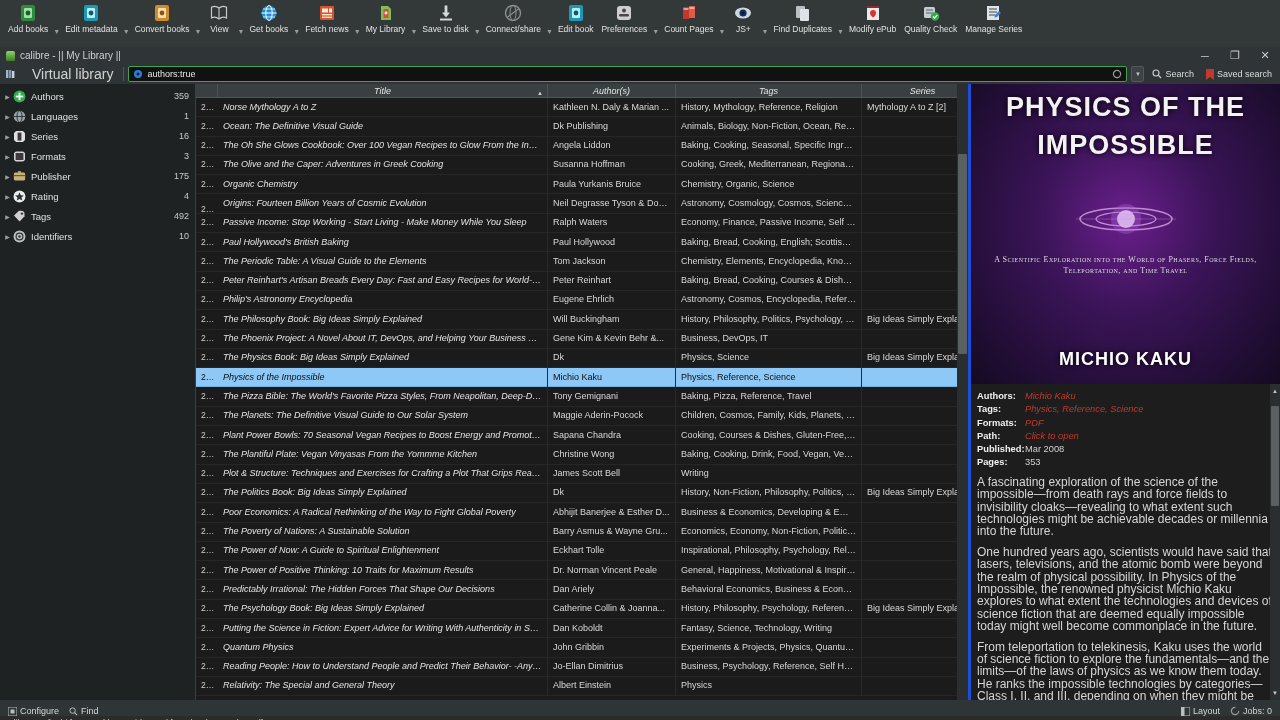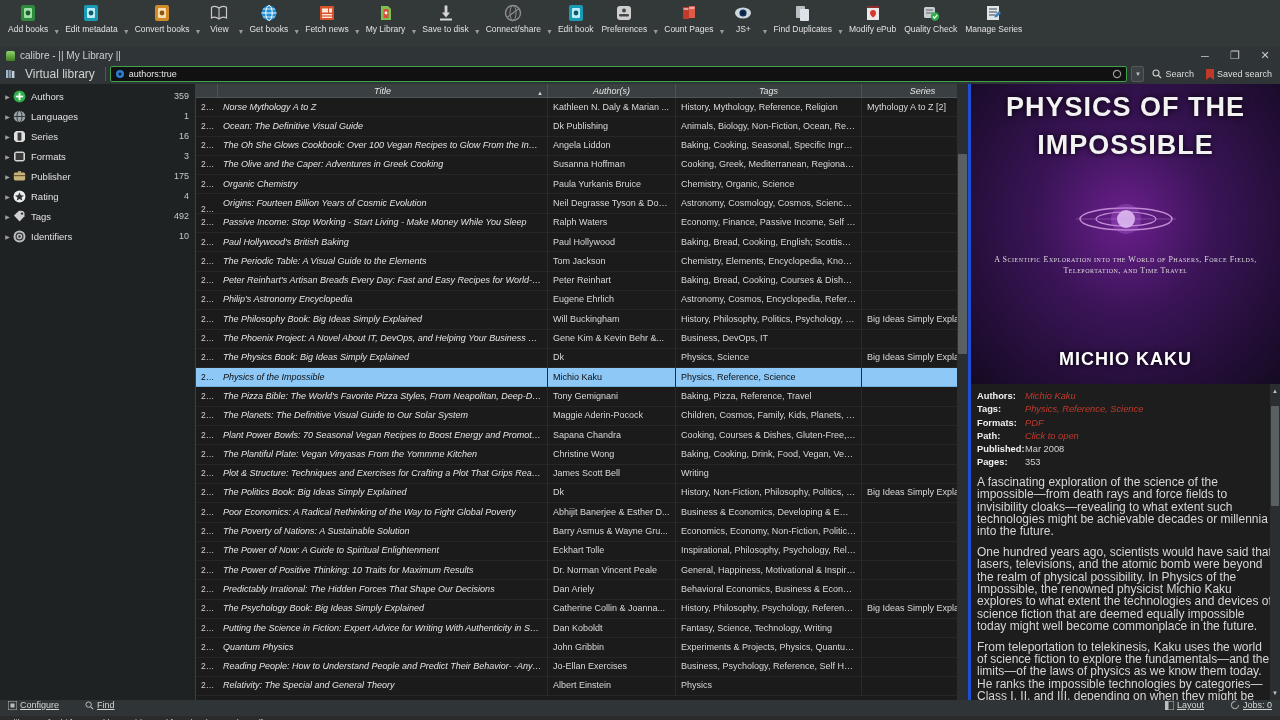--- a/index.html
+++ b/index.html
@@ -27,21 +27,21 @@
   #toolbar { height: 47px; background:#333839; display:flex; align-items:flex-start;
     padding: 2px 2px 0 4px; }
   .tool { display:flex; flex-direction:column; align-items:center; justify-content:flex-start;
     padding: 2px 4px 0 4px; min-width: 34px; }
   .tool .ico { width:18px; height:18px; margin-bottom:2px; display:block; }
   .tool .lbl { font-size: 8.5px; color:#e2e2e2; white-space:nowrap; line-height:10px; }
   .tcaret { width:9px; align-self:center; margin-top:14px; font-size:7px; color:#9a9a9a; text-align:center; }
 
   
   #searchrow { height: 20px; background:#2f3436; display:flex; align-items:center; padding:0 4px; gap:4px; }
-  #vlib { display:flex; align-items:center; gap:9px; font-size:12px; color:#d2d2d2;
+  #vlib { display:flex; align-items:center; gap:16px; font-size:14px; color:#d2d2d2;
     padding:2px 6px 2px 2px; white-space:nowrap; }
   .vl-sep { width:1px; height:14px; background:#555; }
   #searchbox { flex:1; height:16px; background:#111; border:1px solid #3fa34d; border-radius:2px;
     display:flex; align-items:center; padding:0 4px; gap:4px; }
   #searchbox .stext { font-size:9px; color:#e6e6e6; flex:1; }
   .sdrop { width:13px; height:16px; background:#3c4143; border:1px solid #55595b; border-radius:2px;
     font-size:6px; color:#c0c0c0; display:flex; align-items:center; justify-content:center; }
   .srchbtn, .savedbtn { display:flex; align-items:center; gap:3px; font-size:9px; color:#dcdcdc;
     padding:1px 4px; white-space:nowrap; }
 
@@ -102,22 +102,22 @@
   .dkey { font-weight:bold; color:#f0f0f0; }
   .dval { color:#d0d0d0; }
   .dval.link { color:#c0392b; font-style:italic; }
   .dpara { color:#d6d6d6; margin-bottom:8px; font-size:12px; line-height:12.4px; }
   .dscroll { position:absolute; right:0; top:0; bottom:0; width:10px; background:#2a2e30; }
   .dscroll .dthumb { position:absolute; left:1px; width:8px; top:22px; height:100px;
     background:#5a6062; border-radius:1px; }
   .dsar { position:absolute; left:2px; font-size:6px; color:#c6c6c6; }
 
   
-  #statusrow { height:16px; background:#2f3436; display:flex; align-items:flex-start;
-    font-size:9px; color:#d5d5d5; padding:0 4px; gap:18px;text-decoration:underline; }
+  #statusrow { height:16px; background:#2f3436; display:flex; align-items:flex-end;
+    font-size:9px; color:#d5d5d5; padding:0 4px; gap:2px; }
   .sbtn { display:flex; align-items:center; gap:3px; padding:0 4px; }
   #statusrow .grow { flex:1; }
   #statusline { height:14px; background:#2b2b2b; display:flex; align-items:center;
     font-size:9px; color:#c8c8c8; padding-left:4px; }
 </style>
 </head>
 <body>
 
 <div id="app">
 
@@ -614,21 +614,21 @@
           <div class="trow">
             <div class="c c-num" style="width: 22px;">275</div>
             <div class="c c-title" style="width: 330px;">Quantum Physics</div>
             <div class="c c-auth" style="width: 128px;">John Gribbin</div>
             <div class="c c-tags" style="width: 186px;">Experiments &amp; Projects, Physics, Quantum Th...</div>
             <div class="c c-series" style="width: 122px;"></div>
           </div>
           <div class="trow">
             <div class="c c-num" style="width: 22px;">276</div>
             <div class="c c-title" style="width: 330px;">Reading People: How to Understand People and Predict Their Behavior- -Anytime, Anyplace</div>
-            <div class="c c-auth" style="width: 128px;">Jo-Ellan Exercises</div>
+            <div class="c c-auth" style="width: 128px;">Jo-Ellan Dimitrius</div>
             <div class="c c-tags" style="width: 186px;">Business, Psychology, Reference, Self Help, So...</div>
             <div class="c c-series" style="width: 122px;"></div>
           </div>
           <div class="trow">
             <div class="c c-num" style="width: 22px;">277</div>
             <div class="c c-title" style="width: 330px;">Relativity: The Special and General Theory</div>
             <div class="c c-auth" style="width: 128px;">Albert Einstein</div>
             <div class="c c-tags" style="width: 186px;">Physics</div>
             <div class="c c-series" style="width: 122px;"></div>
           </div>

